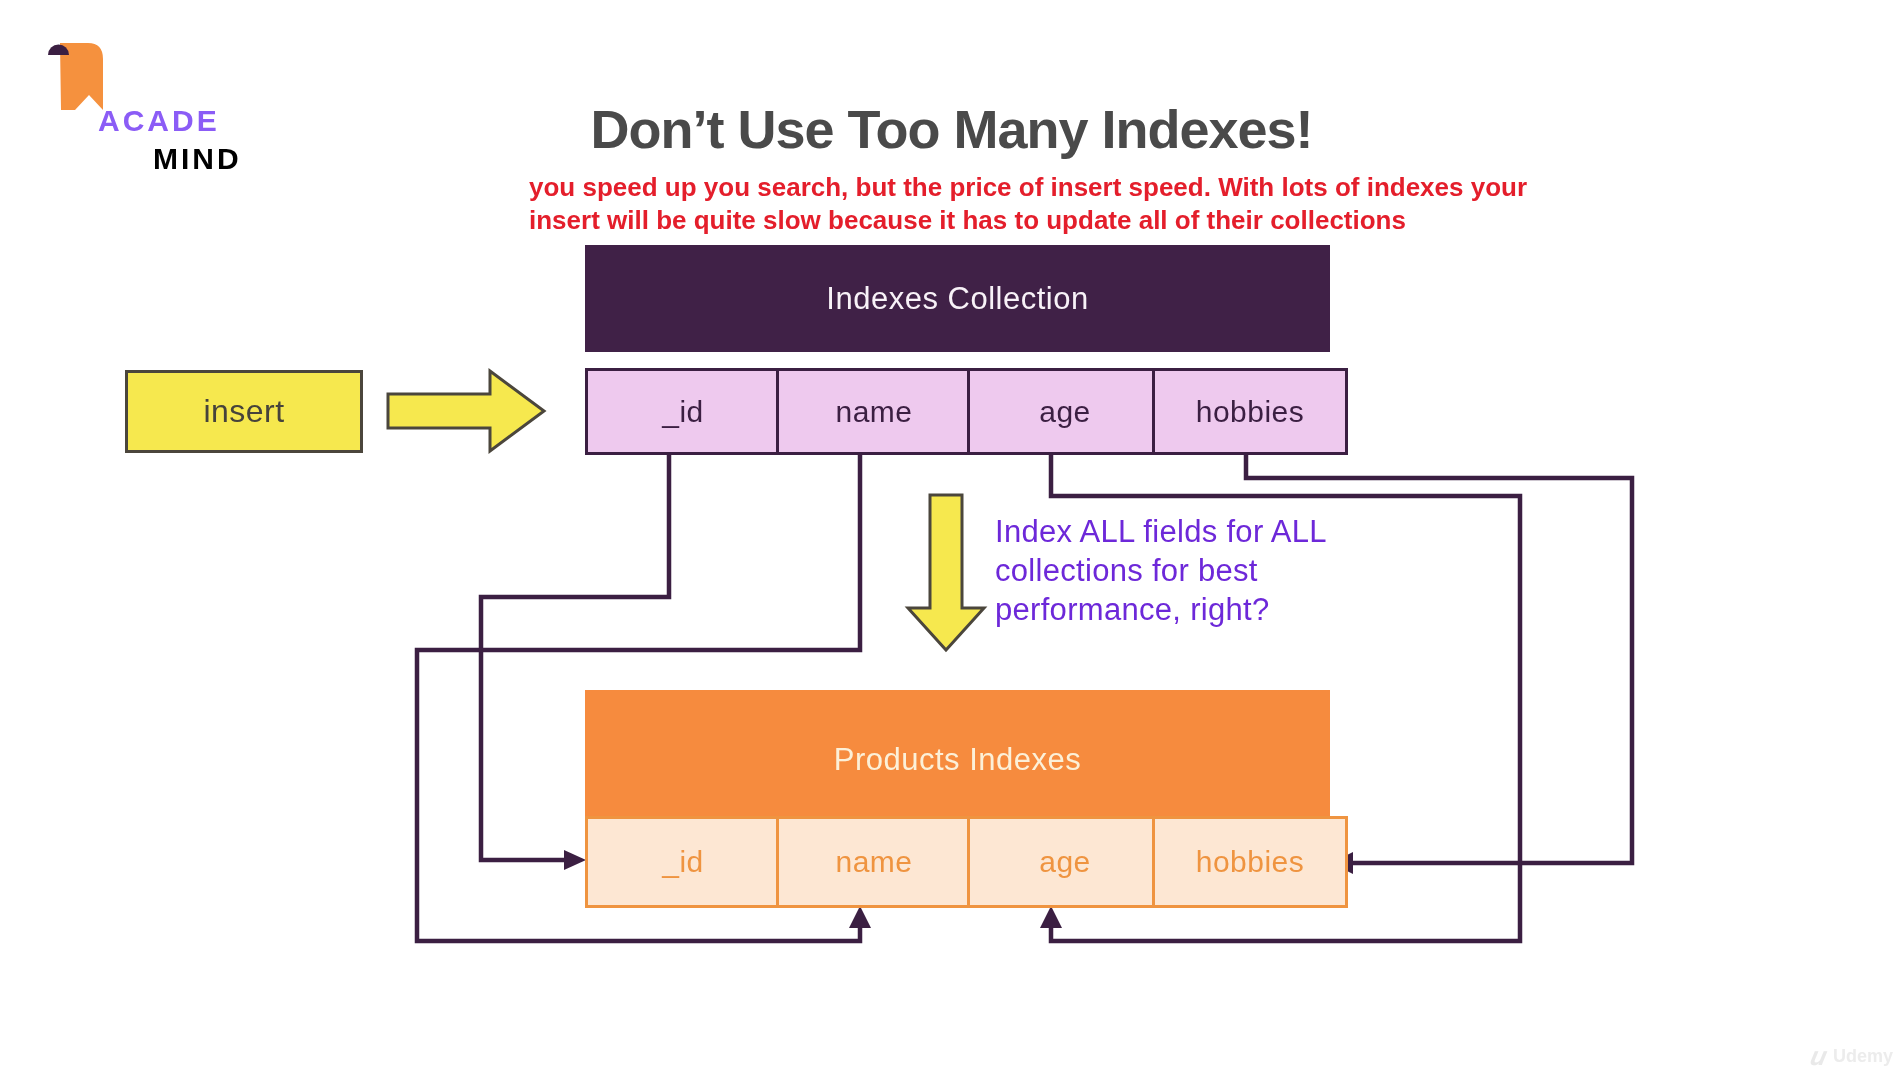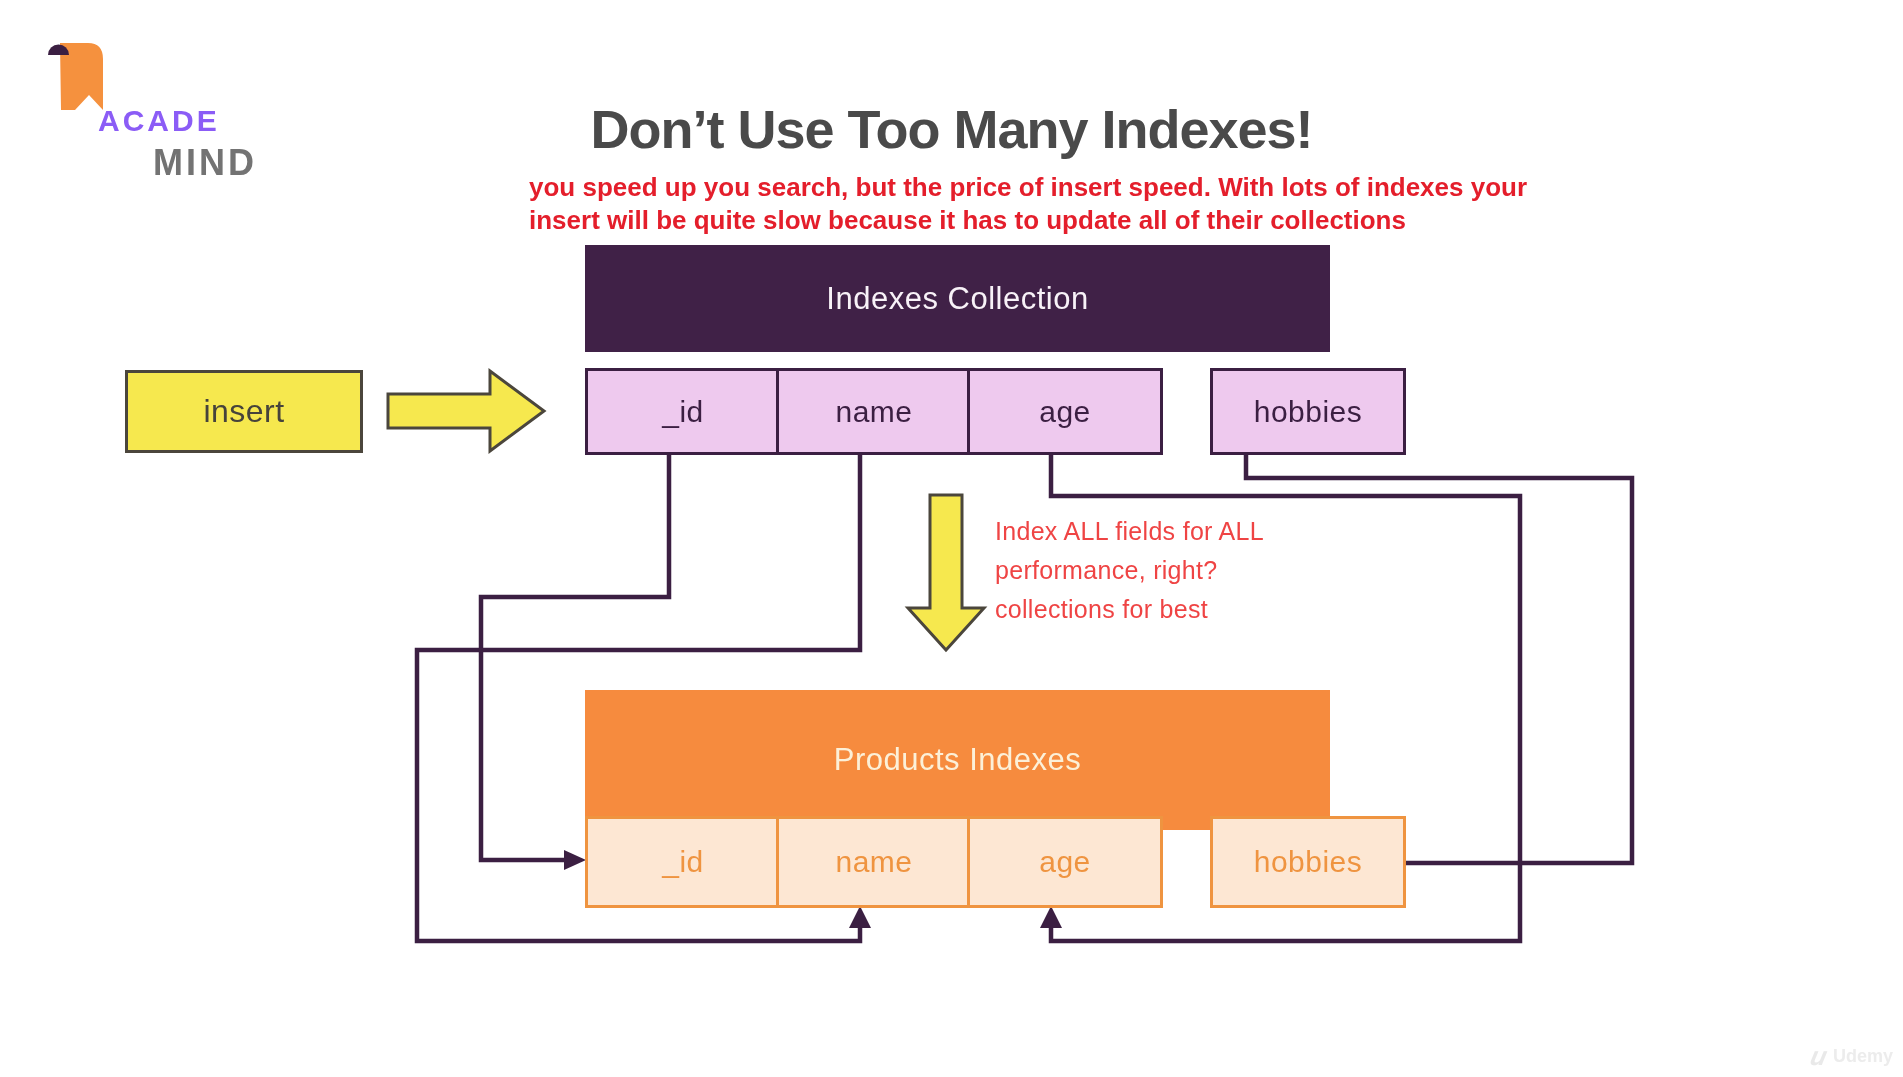--- a/index.html
+++ b/index.html
@@ -15,22 +15,22 @@
 
   
   .logo-mark { position: absolute; left: 45px; top: 38px; width: 70px; height: 80px; }
   .logo-text-top {
     position: absolute; left: 98px; top: 104px;
     font-size: 30px; font-weight: bold; letter-spacing: 3px;
     color: #8b5cf6;
   }
   .logo-text-bottom {
     position: absolute; left: 153px; top: 142px;
-    font-size: 36px; font-weight: bold; letter-spacing: 3px;
-    color: #737373;
+    font-size: 30px; font-weight: bold; letter-spacing: 3px;
+    color: #000000;
     text-align: right;
   }
 
   
   .title {
     position: absolute; left: 0; right: 0; top: 98px;
     text-align: center;
     font-size: 54px; font-weight: bold; letter-spacing: -1px;
     color: #4a4a4a;
   }
@@ -50,33 +50,33 @@
   .collection-hdr { top: 245px; background: #402147; color: #f8f2f8; }
   .indexes-hdr   { top: 690px; height: 140px; background: #f68b3e; color: #fcf0d8; }
 
   .field-box {
     position: absolute; width: 196px; height: 87px;
     display: flex; align-items: center; justify-content: center;
     font-size: 30px; letter-spacing: 0.5px;
   }
   .field-top { top: 368px; background: #eec9ee; border: 3px solid #3b1f42; color: #3b1f42; }
   .field-bottom { top: 816px; height: 92px; background: #fde7d3; border: 3px solid #ef9440; color: #ef9440; }
-  .fx0 { left: 585px; } .fx1 { left: 776px; } .fx2 { left: 967px; } .fx3 { left: 1210px; }
+  .fx0 { left: 585px; } .fx1 { left: 776px; } .fx2 { left: 967px; } .fx3 { left: 1152px; }
 
   .insert-box {
     position: absolute; left: 125px; top: 370px; width: 238px; height: 83px;
     background: #f6e84e; border: 3px solid #4b463c;
     display: flex; align-items: center; justify-content: center;
     font-size: 32px; color: #46433b; letter-spacing: 0.5px;
   }
 
   
   .index-note {
     position: absolute; left: 995px; top: 512px;
-    font-size: 25px; line-height: 39px; color: #ef4444; letter-spacing: 0.3px;
+    font-size: 31px; line-height: 39px; color: #6d28d9; letter-spacing: 0.3px;
   }
   .footer-note {
     position: absolute; left: 585px; width: 745px; top: 976px;
     text-align: center;
     font-size: 33px; color: #3b1f42; letter-spacing: 0.5px;
   }
 
   
   .wires { position: absolute; left: 0; top: 0; width: 1903px; height: 1077px; }
 
@@ -133,22 +133,22 @@
   <div class="insert-box">insert</div>
 
   <div class="hdr-box collection-hdr">Indexes Collection</div>
   <div class="field-box field-top fx0">_id</div>
   <div class="field-box field-top fx1">name</div>
   <div class="field-box field-top fx2">age</div>
   <div class="field-box field-top fx3">hobbies</div>
 
   <div class="index-note">
     <div>Index ALL fields for ALL</div>
+    <div>collections for best</div>
     <div>performance, right?</div>
-    <div>collections for best</div>
   </div>
 
   <div class="hdr-box indexes-hdr">Products Indexes</div>
   <div class="field-box field-bottom fx0">_id</div>
   <div class="field-box field-bottom fx1">name</div>
   <div class="field-box field-bottom fx2">age</div>
   <div class="field-box field-bottom fx3">hobbies</div>
 
 
   <div class="watermark">

